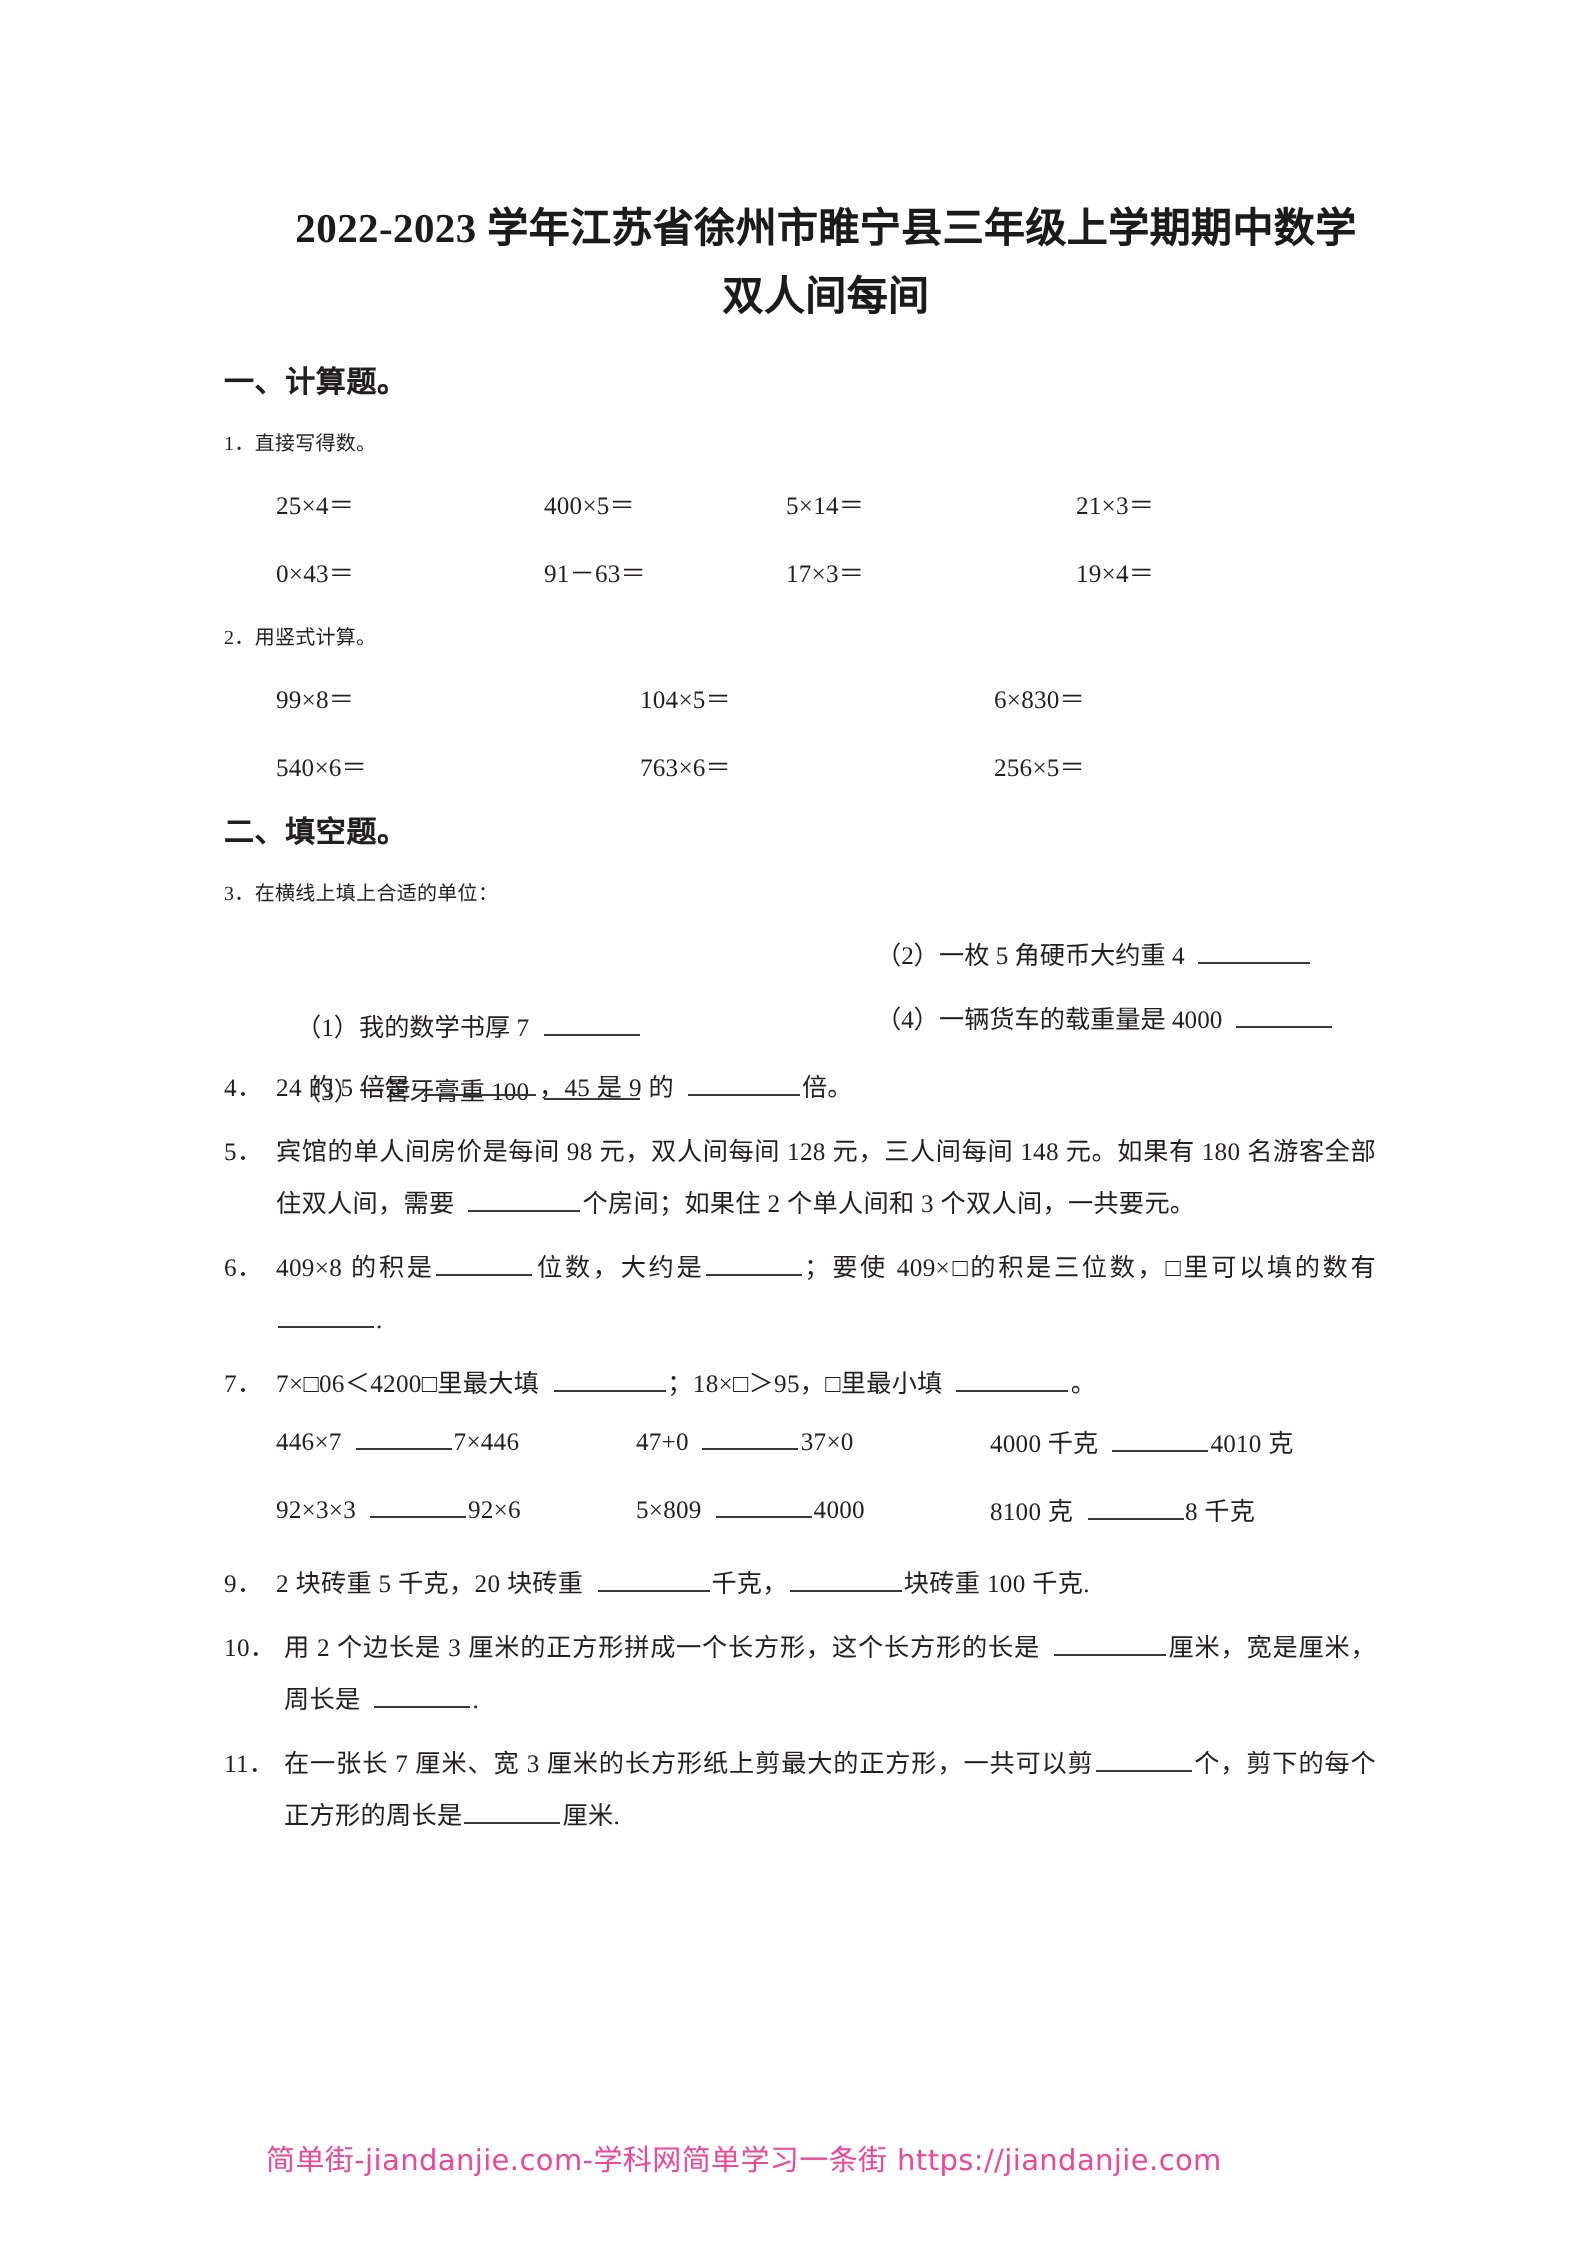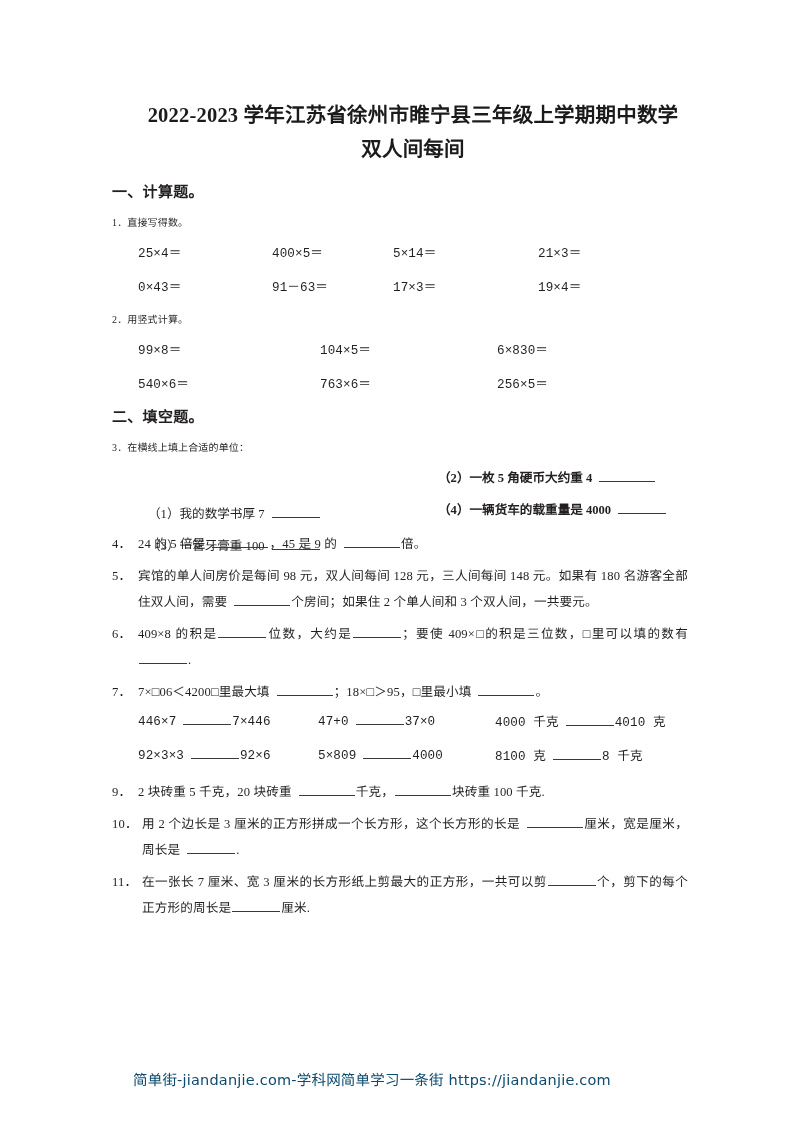--- a/index.html
+++ b/index.html
@@ -81,21 +81,20 @@
     position: relative;
     height: 34px;
     margin-left: 26px;
     font-size: 12.6px;
   }
   .calc-cell {
     position: absolute;
     top: 0;
     white-space: nowrap;
     letter-spacing: 0.1px;
-    font-family: Liberation Mono, monospace;
   }
   .c4-0 { left: 0px; }
   .c4-1 { left: 134px; }
   .c4-2 { left: 255px; }
   .c4-3 { left: 400px; }
   .c3-0 { left: 0px; }
   .c3-1 { left: 182px; }
   .c3-2 { left: 359px; }
   .cmp-0 { left: 0px; }
   .cmp-1 { left: 180px; }
@@ -103,42 +102,42 @@
 
   
   .sub-row {
     position: relative;
     height: 32px;
     margin-left: 26px;
     font-size: 12.6px;
   }
   .sub-cell { position: absolute; top: 0; white-space: nowrap; }
   .s-0 { left: 10px; margin-top: 36px; }
-  .s-1 { left: 300px; font-weight: bold; }
+  .s-1 { left: 300px; }
 
   
   .blank {
     display: inline-block;
     border-bottom: 1px solid #3a3a3a;
     vertical-align: baseline;
     height: 13px;
     margin: 0 1px;
   }
   .b-md { width: 48px; }
   .b-lg { width: 56px; }
   .sp { display: inline-block; width: 6px; }
 
   
   .footer {
     position: absolute;
     left: 133px;
     top: 1068px;
     font-family: "DejaVu Sans", "Liberation Sans", sans-serif;
     font-size: 14.5px;
-    color: #0c4a6e;
+    color: #ec4899;
     letter-spacing: 0.2px;
     white-space: nowrap;
   }
 </style>
 </head>
 <body>
 
 <div class="page">
 
   <div class="doc-title">

